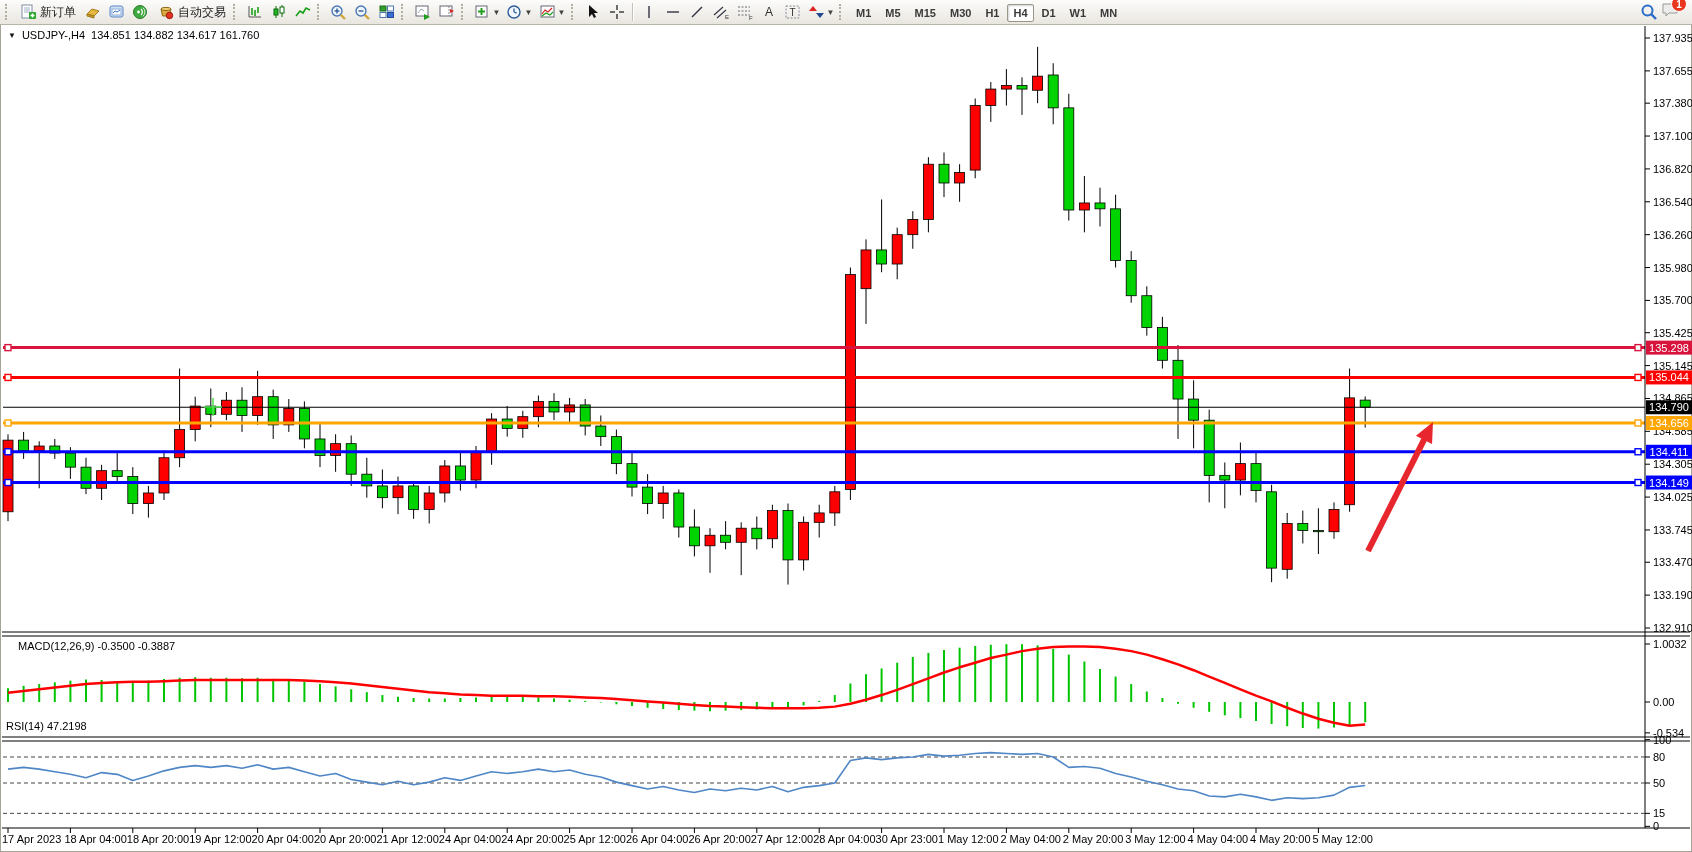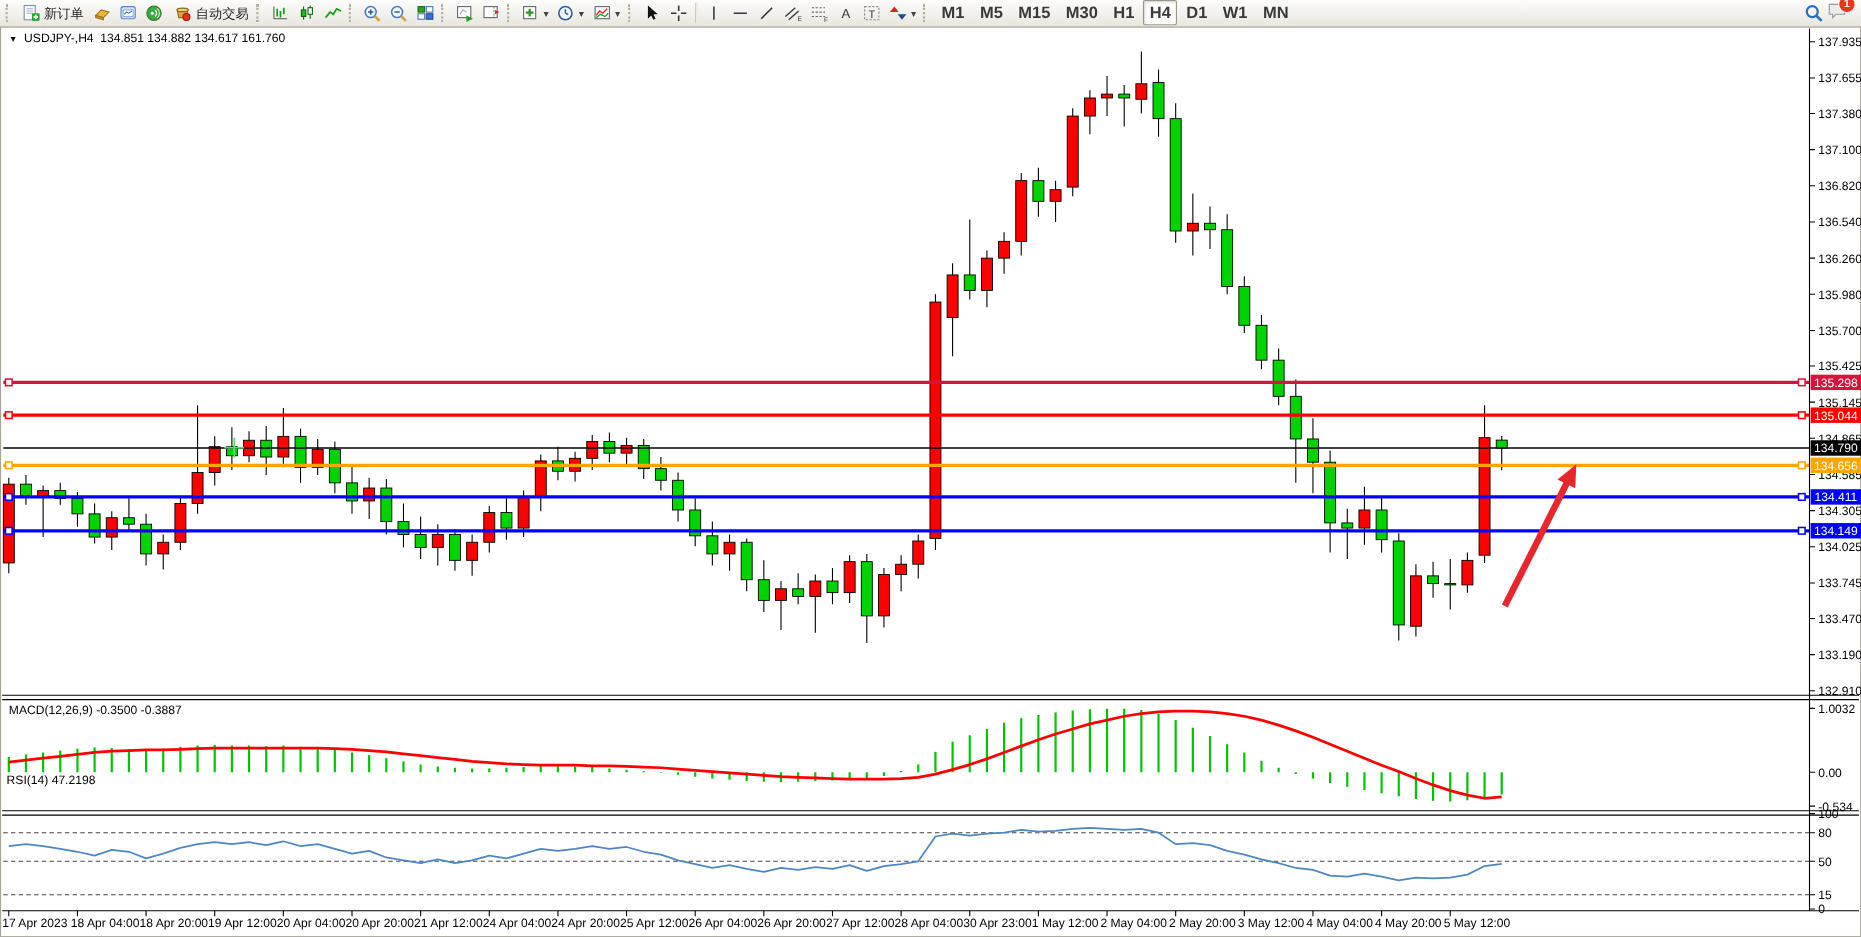--- a/index.html
+++ b/index.html
@@ -9,28 +9,28 @@
   .toolbar{position:absolute;left:0;top:0;width:1692px;height:24px;z-index:5;
     background:linear-gradient(#fcfcfb,#e9e6df);border-bottom:1px solid #b7b3a8;
     display:flex;align-items:center;padding:12px 3px;box-sizing:border-box;white-space:nowrap}
   .tbtn{display:inline-flex;align-items:center;gap:3px;height:20px;padding:0 4px;
     border:1px solid transparent;border-radius:2px;font-size:12px;color:#1c1c1c;cursor:default}
   .ticon{display:inline-flex;align-items:center;justify-content:center;width:22px;height:20px;
     border:1px solid transparent;border-radius:2px}
   .caret{font-size:8px;color:#444;margin-left:1px}
   .grip{width:4px;height:16px;border-left:2px dotted #b3aea2;margin:0 4px 0 2px}
   .vsep{width:1px;height:18px;background:#c5c1b6;border-right:1px solid #fff;margin:0 3px}
-  .tf{font-size:15px;font-weight:bold;color:#3a3a3a;padding:2px 5px;margin:0 1px;border:1px solid transparent;border-radius:2px}
+  .tf{font-size:11px;font-weight:bold;color:#3a3a3a;padding:2px 5px;margin:0 1px;border:1px solid transparent;border-radius:2px}
   .tf.active{background:#fff;border:1px solid #9b968a;box-shadow:inset 1px 1px 2px rgba(0,0,0,.18)}
   .spacer{flex:1}
   .overlay{position:absolute;z-index:2;font-size:11px;color:#000}
   #chart-title{left:8px;top:29px;display:flex;align-items:center;gap:6px}
   #chart-title .tri{font-size:8px;color:#111}
-  #macd-label{left:8px;top:640px}
-  #rsi-label{left:6px;top:704px}
+  #macd-label{left:18px;top:640px}
+  #rsi-label{left:6px;top:720px}
   .badge{position:absolute;right:-6px;top:-5px;width:14px;height:14px;border-radius:50%;
     background:#e8361f;color:#fff;font-size:10px;font-weight:bold;display:flex;
     align-items:center;justify-content:center;border:1px solid #fff}
   .chat-wrap{position:relative;margin-right:8px}
 </style>
 </head>
 <body>
 
 <div class="toolbar">
   <span class="grip"></span>

